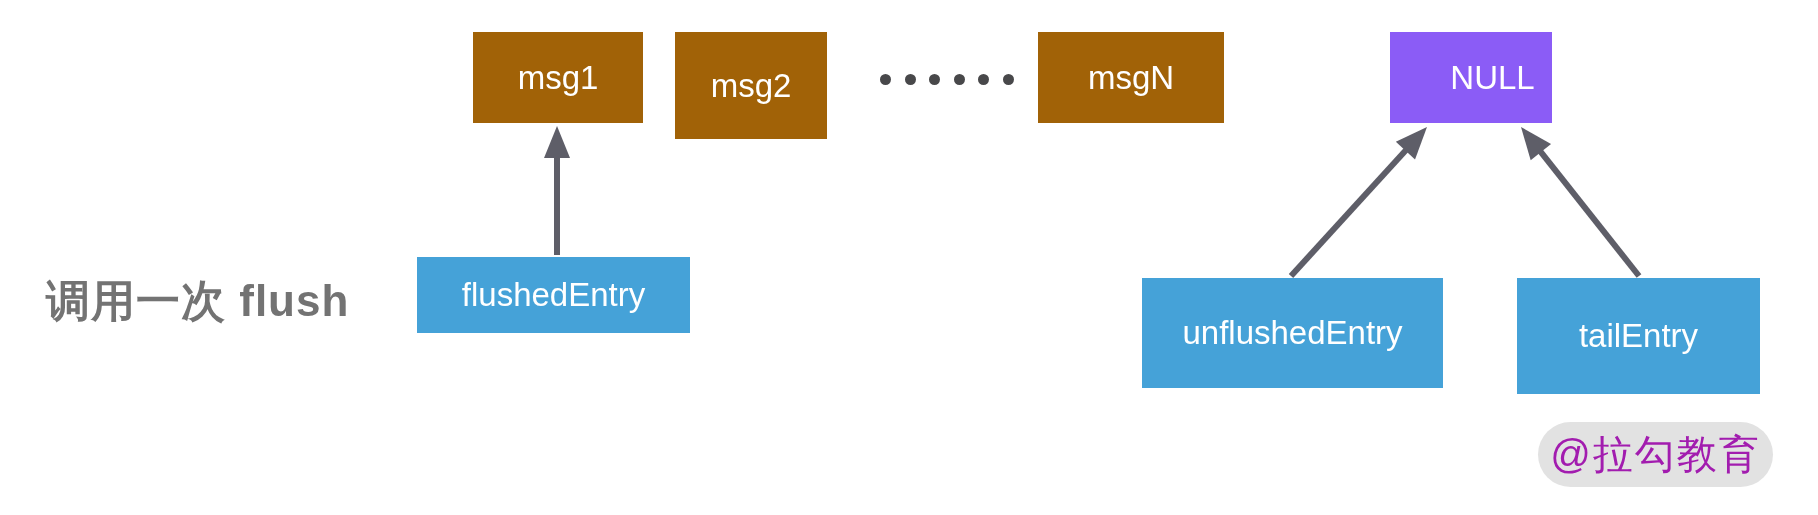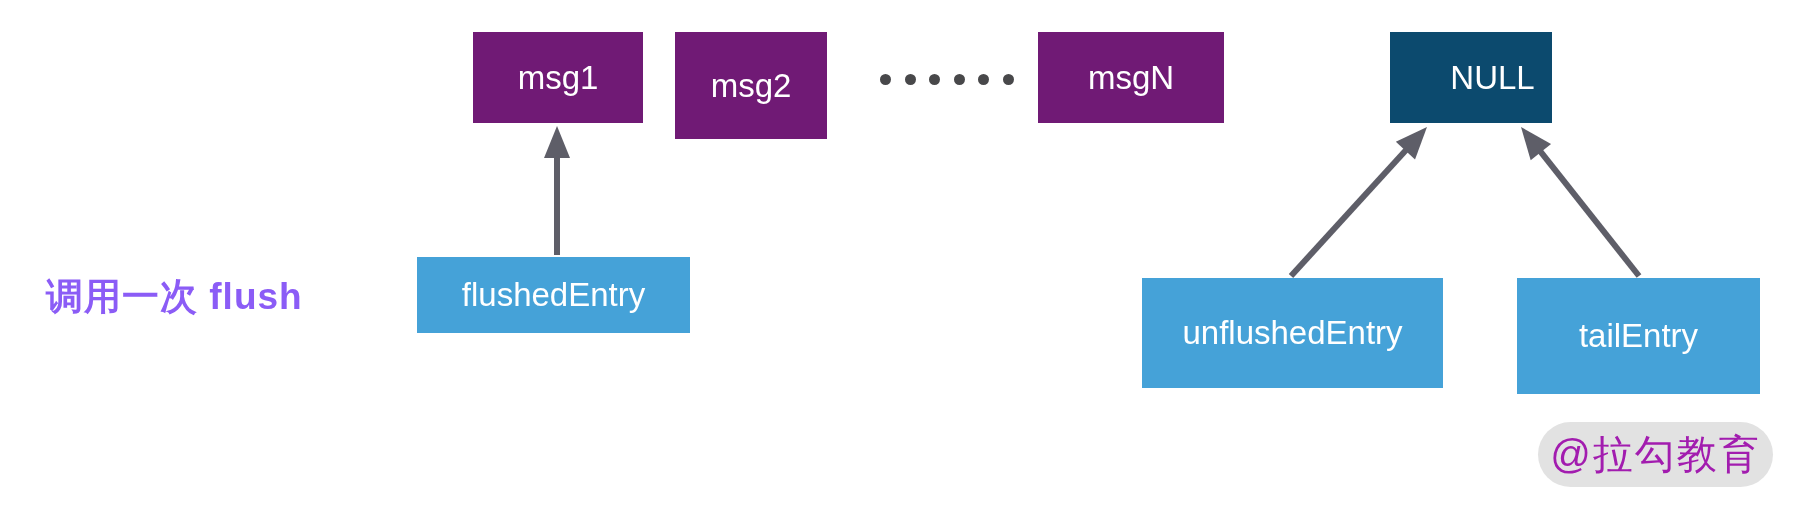--- a/index.html
+++ b/index.html
@@ -19,23 +19,23 @@
     position: absolute;
     display: flex;
     align-items: center;
     justify-content: center;
     color: #ffffff;
     font-size: 33px;
     font-weight: 500;
     white-space: nowrap;
     box-sizing: border-box;
   }
-  .node.green { background: #701a75; }
+  .node.green { background: #a16207; }
   .node.blue  { background: #45a2d8; }
-  .node.red   { background: #0c4a6e; padding-left: 43px; }
+  .node.red   { background: #8b5cf6; padding-left: 43px; }
   #arrow-layer {
     position: absolute;
     left: 0;
     top: 0;
     pointer-events: none;
   }
   .dot {
     position: absolute;
     border-radius: 50%;
   }
@@ -61,21 +61,21 @@
 
 <div id="canvas" style="width: 1818px; height: 515px;">
   <svg id="arrow-layer" width="1818" height="515" viewBox="0 0 1818 515">
       <line x1="557" y1="255" x2="557" y2="154" stroke="#5e5e68" stroke-width="6"></line>
       <polygon points="557,126 570,158 544,158" fill="#5e5e68"></polygon>
       <line x1="1291" y1="276" x2="1408.1237490848177" y2="147.68059842913354" stroke="#5e5e68" stroke-width="6"></line>
       <polygon points="1427,127 1415.0288482247465,159.39894327248723 1395.825435397694,141.8709959941037" fill="#5e5e68"></polygon>
       <line x1="1639" y1="276" x2="1538.3834555239043" y2="148.95029553442149" stroke="#5e5e68" stroke-width="6"></line>
       <polygon points="1521,127 1551.0580149540149,144.01516197466898 1530.6755976720522,160.15694210400866" fill="#5e5e68"></polygon>
     </svg>
-  <div id="side-label" style="left: 46px; top: 272px; font-size: 37px; color: #8b5cf6;">调用一次 flush</div>
+  <div id="side-label" style="left: 46px; top: 272px; font-size: 44px; color: #737373;">调用一次 flush</div>
   <div id="watermark" style="left: 1538px; top: 422px; width: 235px; height: 65px; border-radius: 33px; background: rgb(226, 226, 226); color: #a21caf;">@拉勾教育</div>
 <div class="node green" style="left: 473px; top: 32px; width: 170px; height: 91px;">
       <span>msg1</span>
     </div>
     <div class="node green" style="left: 675px; top: 32px; width: 152px; height: 107px;">
       <span>msg2</span>
     </div>
     <div class="node green" style="left: 1038px; top: 32px; width: 186px; height: 91px;">
       <span>msgN</span>
     </div>

